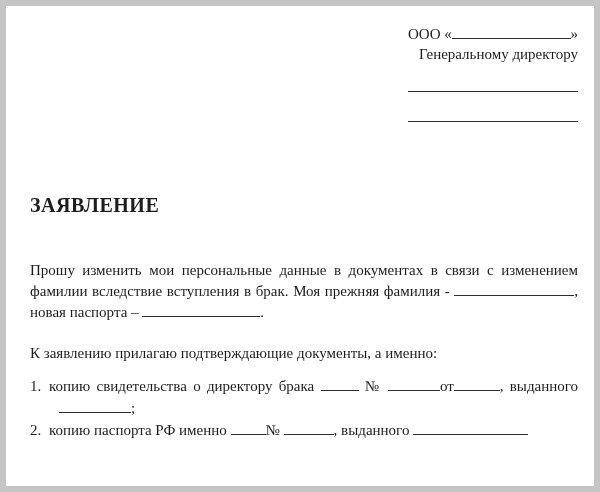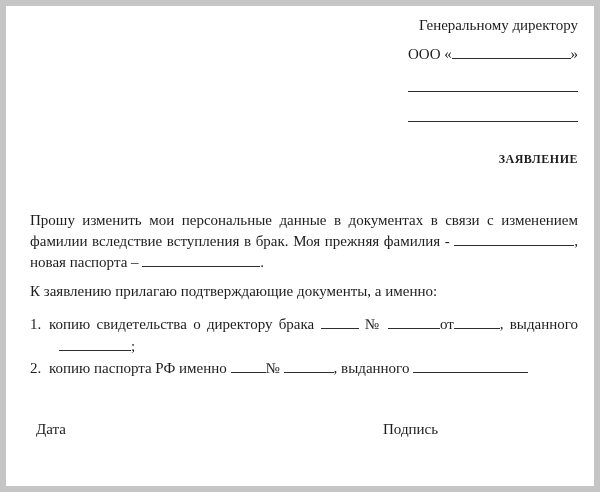--- a/index.html
+++ b/index.html
@@ -16,57 +16,57 @@
   .h-row{line-height:18px;}
   .h-row1{text-align:right;margin-top:2px;}
   .h-row2{margin-top:11px;display:flex;align-items:baseline;}
   .h-row2 .grow-blank{flex:1;display:inline-block;border-bottom:1px solid #2e2e2e;height:3px;}
   .rule-row{border-bottom:1px solid #2e2e2e;}
   .h-row3{height:28px;}
   .h-row4{text-align:right;margin-top:13px;}
   .h-row5{height:29px;}
   
   .title{
-    margin-top:30px;text-align:right;
-    font-weight:bold;font-size:12px;letter-spacing:0.5px;
+    margin-top:72px;text-align:left;
+    font-weight:bold;font-size:20px;letter-spacing:0.5px;
   }
   
   .paragraph{margin-top:43px;line-height:21px;}
   .just{text-align:justify;text-align-last:justify;}
   .blank{
     display:inline-block;height:3px;
     border-bottom:1px solid #2e2e2e;
   } .w120{width:120px;} .w118{width:118px;}
   .w38{width:38px;}  .w52{width:52px;}  .w46{width:46px;}
   .w72{width:72px;}  .w35{width:35px;}  .w50{width:50px;}
   .w115{width:115px;}
-  .attach-intro{margin-top:8px;line-height:21px;}
+  .attach-intro{margin-top:20px;line-height:21px;}
   
   .list{margin-top:11px;}
   .li{display:flex;line-height:22px;}
   .li .num{flex:none;width:19px;}
   .li .li-body{flex:1;}
   .li-line2{margin-left:10px;}
   
   .footer{position:relative;margin-top:39px;height:22px;line-height:22px;}
   .footer .date{position:absolute;left:6px;top:0;}
   .footer .sign{position:absolute;left:353px;top:0;}
 </style>
 </head>
 <body>
 
 <div class="page">
 
   <div class="header">
-    <div class="h-row h-row1">Генеральному директору</div>
     <div class="h-row h-row2">
       <span>ООО «</span>
         <span class="grow-blank"></span>
         <span>»</span>
     </div>
+    <div class="h-row h-row1">Генеральному директору</div>
     <div class="h-row3 rule-row"></div>
     <div class="h-row5 rule-row"></div>
   </div>
 
   <div class="title">ЗАЯВЛЕНИЕ</div>
 
   <div class="paragraph">
     <div class="just">Прошу изменить мои персональные данные в документах в связи с изменением</div>
     <div class="just">
       <span>фамилии вследствие вступления в брак. Моя прежняя фамилия -</span> <span class="blank w120"></span><span>,</span>

